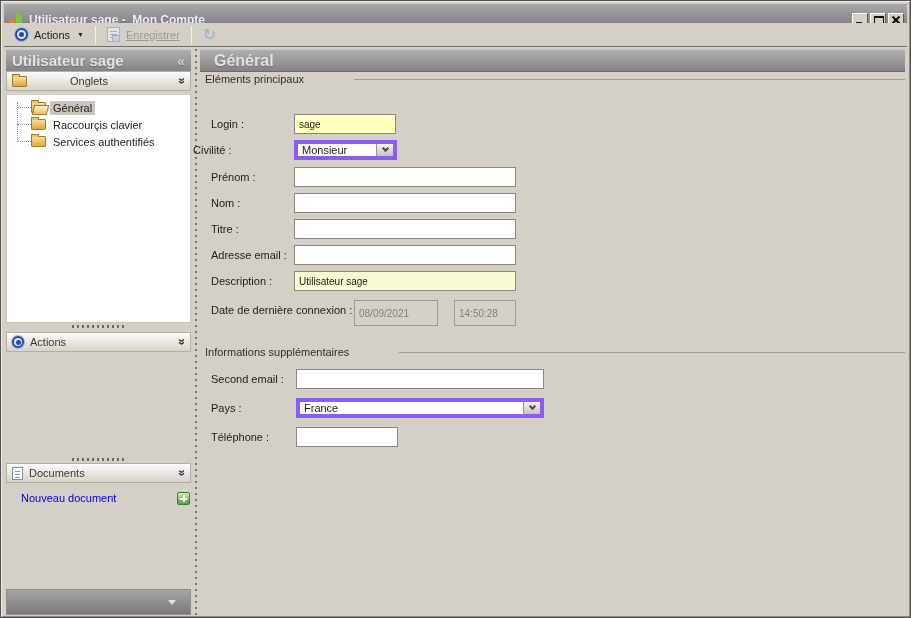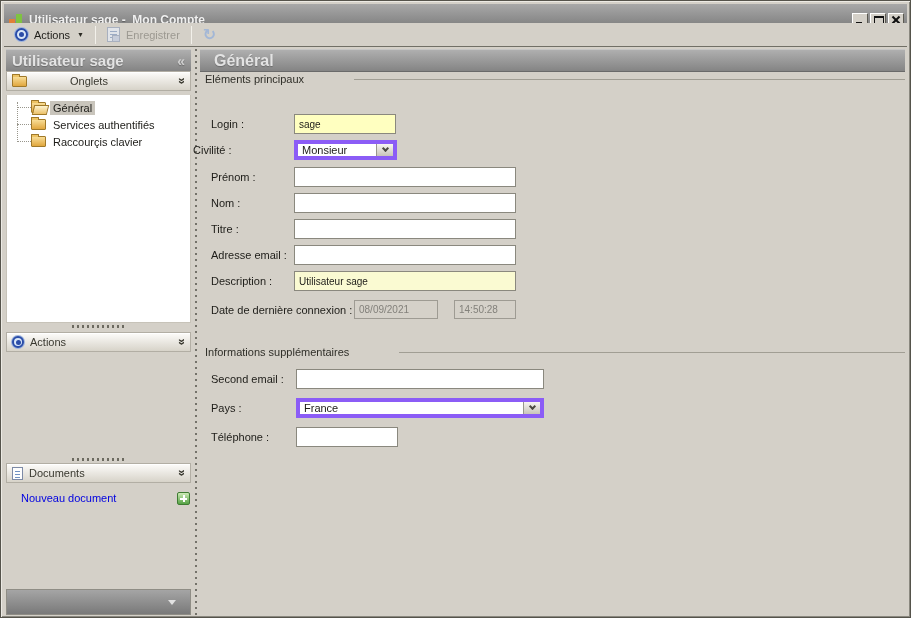--- a/index.html
+++ b/index.html
@@ -37,21 +37,21 @@
   .toolbar {
     position:absolute; left:3px; top:22px; right:3px; height:24px;
     display:flex; align-items:center; padding:0 5px;
     background:#d4d0c8; border-bottom:1px solid #716f66;
   }
   .tb-btn { display:flex; align-items:center; gap:6px; padding:2px 6px; }
   .bullseye { position:relative; width:13px; height:13px; border:2px solid #2b4da8; border-radius:50%; background:#d9e7f8; box-shadow:0 0 0 1px #9db4dd; }
   .bullseye::after { content:""; position:absolute; left:2px; top:2px; width:5px; height:5px; background:#2b4da8; border-radius:50%; }
   .tb-caret { font-size:7px; color:#2a2922; margin-left:1px; }
   .tb-sep { width:1px; height:18px; background:#94918a; border-right:1px solid #f2f0ea; margin:0 5px; }
-  .tb-disabled { color:#9c9991; }
+  .tb-disabled { color:#9c9991;text-decoration:underline; }
   .save-icon { position:relative; width:13px; height:15px; background:#e6ebf4; border:1px solid #9aa6bd; opacity:.75; }
   .save-icon::before { content:""; position:absolute; left:2px; top:3px; right:2px; height:8px;
       background:repeating-linear-gradient(180deg,#8ba0c4 0 1px, transparent 1px 3px); }
   .save-icon::after { content:""; position:absolute; right:-1px; bottom:-1px; width:6px; height:5px; background:#c3cde0; border:1px solid #9aa6bd; }
   .refresh-glyph { font-family:"DejaVu Sans", sans-serif; font-size:16px; font-weight:bold; color:#a3b7d6; line-height:1; }
 
   
   .gray-header {
     position:absolute; height:23px; top:48px;
     background:linear-gradient(#b1b1b1,#828282);
@@ -115,21 +115,21 @@
 
   
   .legend-row { position:absolute; display:flex; align-items:center; color:#2f2e28;gap:44px; }
   .legend-row .legend-line { flex:1; height:1px; background:#a19e94; margin-left:6px; margin-top:1px; }
 
   .f-label { position:absolute; color:#1d1c18; white-space:nowrap; }
   .tbox { position:absolute; height:20px; border:1px solid #8a887e; background:#fff;
     font-family:"Liberation Sans", sans-serif; font-size:10px; color:#1d1c18; padding:2px 4px; outline:none; }
   .tbox.yellow { background:#ffffc0; }
   .tbox.cream  { background:#fafad2; }
-  .tbox.dis { background:#d5d1c9; color:#83817b; border-color:#9e9b93; height:19px; }
+  .tbox.dis { background:#d5d1c9; color:#83817b; border-color:#9e9b93; height:26px; }
 
   .combo { position:absolute; height:20px; border:4px solid #8b5cf6; background:#fff; display:flex; align-items:center; cursor:pointer; }
   .combo-text { flex:1; padding:0 4px; overflow:hidden; white-space:nowrap; }
   .combo-btn { width:17px; align-self:stretch; border-left:1px solid #99968c;
     background:linear-gradient(#f7f5f1,#c8c4ba); display:flex; align-items:center; justify-content:center; }
   .combo-btn i { width:5px; height:5px; border-right:2px solid #4b4941; border-bottom:2px solid #4b4941; transform:rotate(45deg); margin-top:-3px; }
 </style>
 </head>
 <body>
 
@@ -183,26 +183,26 @@
     <div class="tree">
       <div class="tree-vline"></div>
       <div class="tree-row">
         <span class="tree-stub"></span>
         <span class="folder open"></span>
         <span class="tree-label selected">Général</span>
       </div>
       <div class="tree-row">
         <span class="tree-stub"></span>
         <span class="folder"></span>
-        <span class="tree-label">Services authentifiés</span>
+        <span class="tree-label">Raccourçis clavier</span>
       </div>
       <div class="tree-row">
         <span class="tree-stub"></span>
         <span class="folder"></span>
-        <span class="tree-label">Raccourçis clavier</span>
+        <span class="tree-label">Services authentifiés</span>
       </div>
     </div>
   </div>
 
   <div class="hsplit" style="top:322px;"></div>
 
   <div class="panel-header" style="top:331px;">
     <span class="bullseye" style="width:12px;height:12px;"></span>
     <span>Actions</span>
     <span class="chev-up">«</span>

